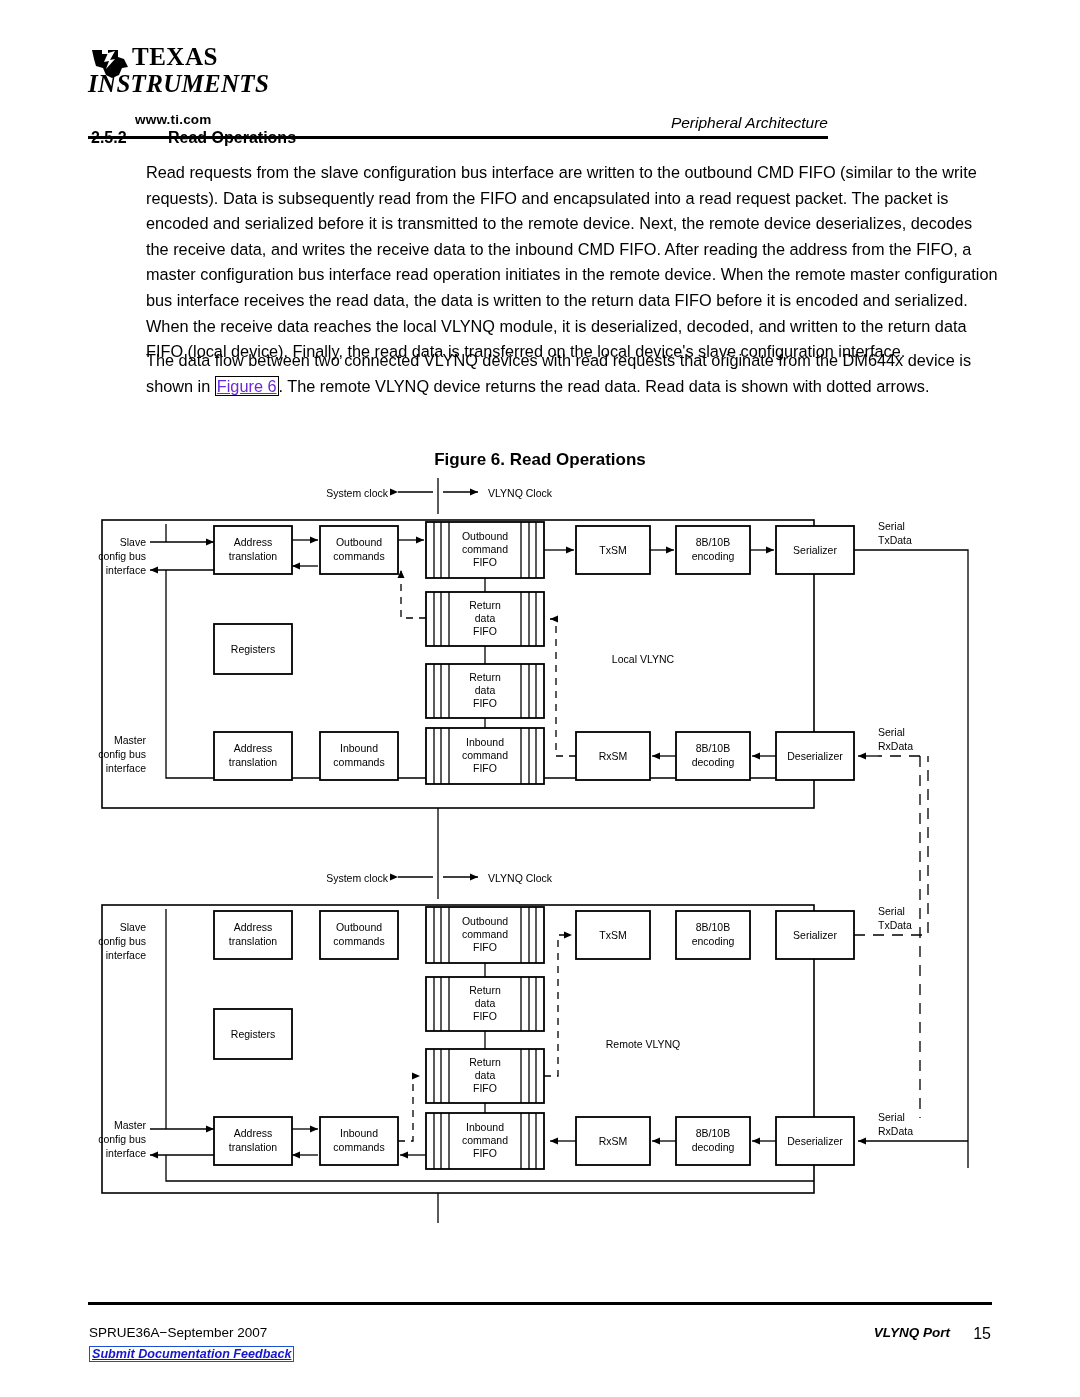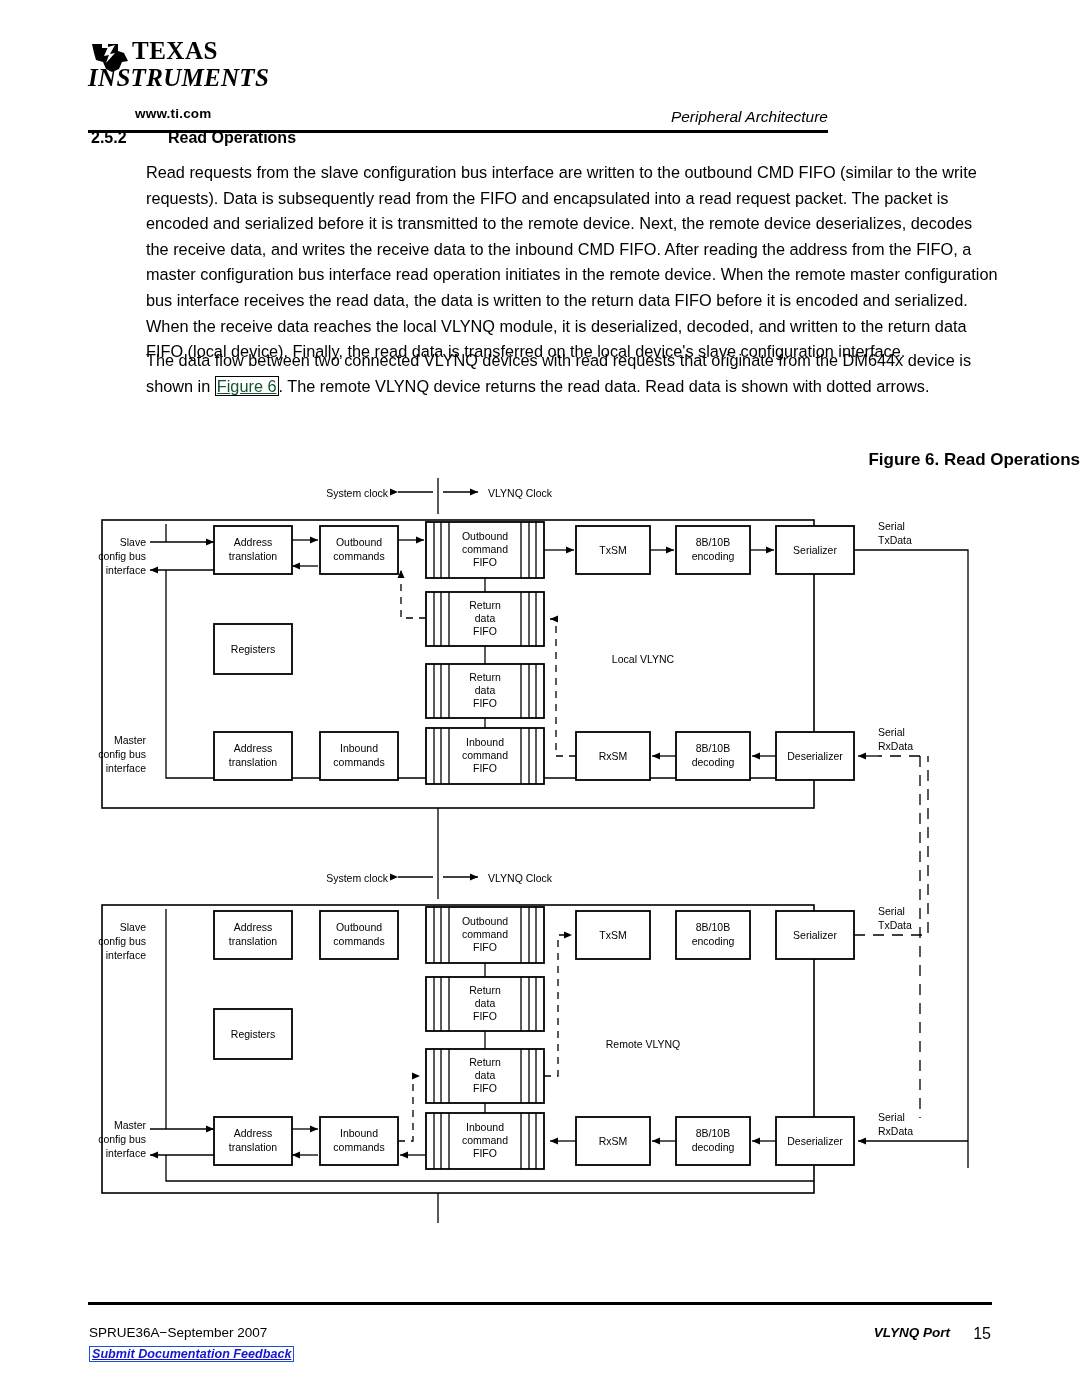--- a/index.html
+++ b/index.html
@@ -7,40 +7,40 @@
     width:1080px;height:1397px;
     background:#ffffff;
     font-family:"Liberation Sans", sans-serif;
     color:#000;
     position:relative;
     overflow:hidden;
   }
   .page{position:relative;width:1080px;height:1397px;}
 
   
-  .header{position:absolute;left:0;top:10px;width:916px;height:118px;}
+  .header{position:absolute;left:0;top:16px;width:916px;height:118px;}
   .ti-logo{position:absolute;left:88px;top:28px;width:260px;}
   .ti-logo .ti-mark{position:absolute;left:0;top:4px;width:44px;height:32px;}
   .ti-logo .ti-word{position:absolute;left:44px;top:0px;font-family:"Liberation Serif",serif;font-weight:bold;}
   .ti-texas{font-size:25px;letter-spacing:.5px;line-height:26px;}
   .ti-instr{font-size:25px;letter-spacing:.3px;line-height:27px;margin-left:-44px;font-style:italic;}
   .ti-url{position:absolute;left:47px;top:68px;font-size:13.5px;font-weight:bold;letter-spacing:.2px;}
   .hdr-right{position:absolute;right:88px;top:98px;font-size:15.5px;font-style:italic;}
   .hdr-rule{position:absolute;left:88px;right:88px;top:120px;height:3px;background:#000;}
 
   
   .sec-num{position:absolute;left:91px;top:129px;font-size:16px;font-weight:bold;}
   .sec-title{position:absolute;left:168px;top:129px;font-size:16px;font-weight:bold;}
 
   .para{position:absolute;left:146px;width:852px;font-size:16.3px;line-height:25.6px;text-align:left;}
   .p1{top:160px;}
   .p2{top:348px;}
-  .figlink{color:#14532d;text-decoration:underline;border:1px solid #000;padding:0 1px;}
-
-  .fig-cap{position:absolute;left:0;width:1080px;top:450px;text-align:right;font-size:17px;font-weight:bold;}
+  .figlink{color:#6d28d9;text-decoration:underline;border:1px solid #000;padding:0 1px;}
+
+  .fig-cap{position:absolute;left:0;width:1080px;top:450px;text-align:center;font-size:17px;font-weight:bold;}
 
   
   .figure{position:absolute;left:88px;top:478px;width:920px;height:745px;}
   .figure svg{display:block;}
   .blk-label{font-family:"Liberation Sans",sans-serif;font-size:10.5px;fill:#000;}
   .side-label{font-family:"Liberation Sans",sans-serif;font-size:10.5px;fill:#000;}
 
   
   .foot-rule{position:absolute;left:88px;right:88px;top:1302px;height:3px;background:#000;}
   .foot-left{position:absolute;left:89px;top:1325px;font-size:13.5px;}

